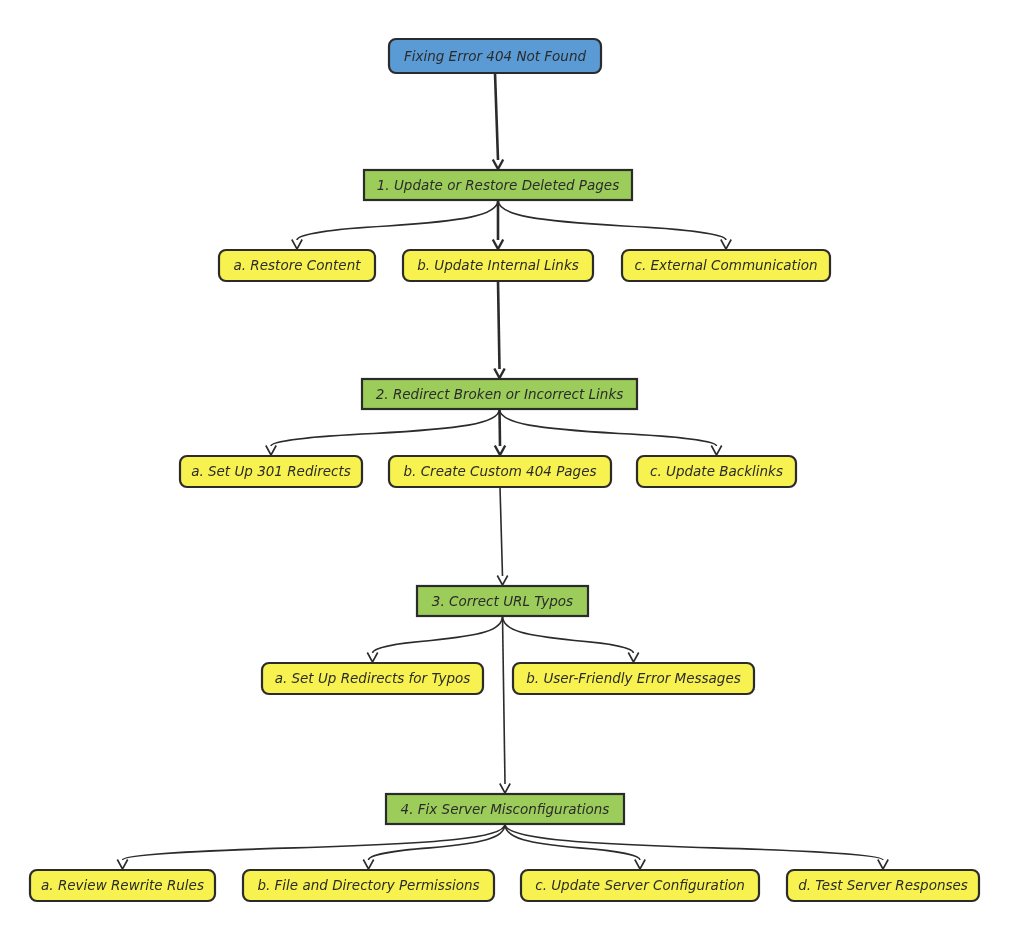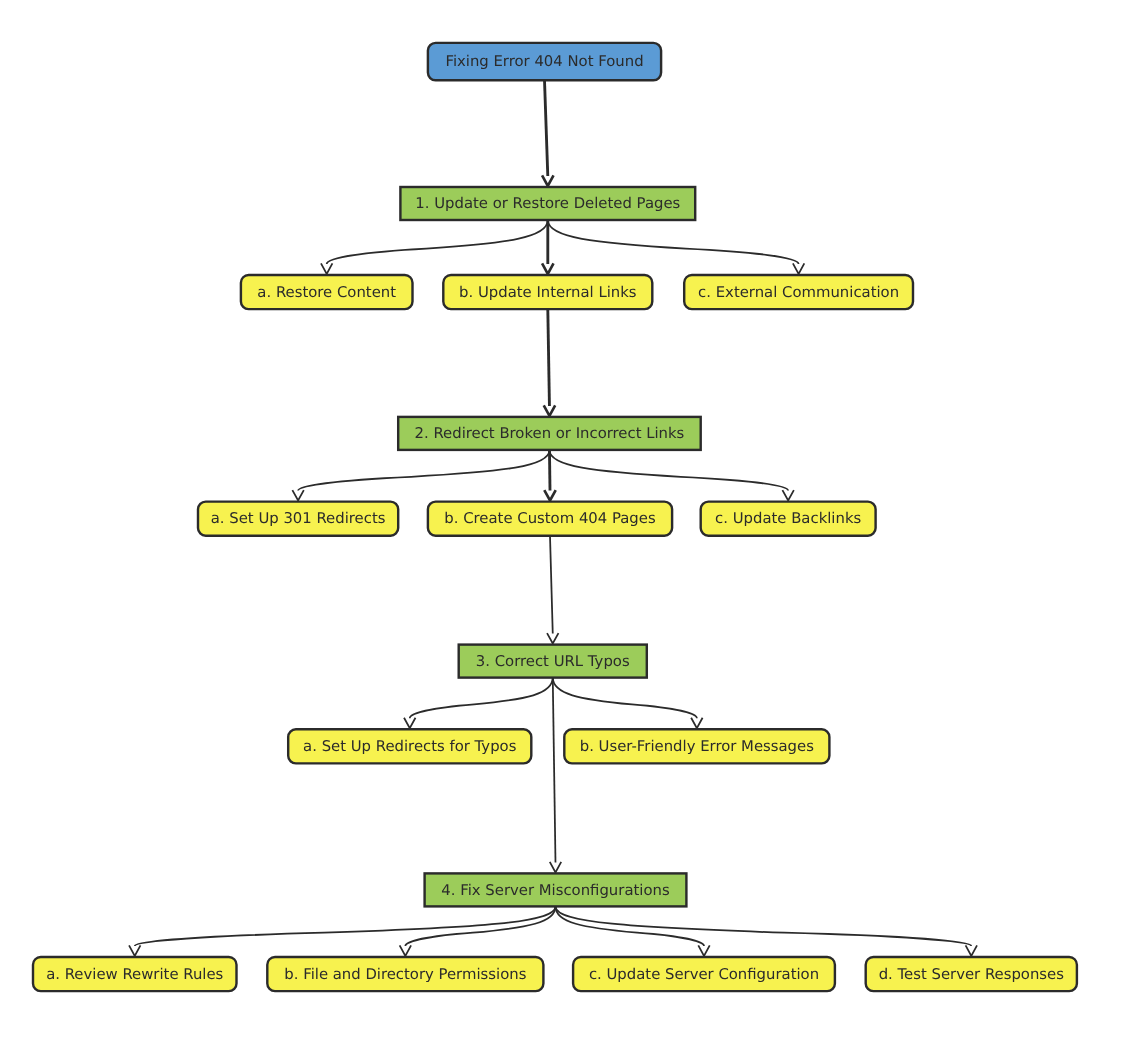--- a/index.html
+++ b/index.html
@@ -11,20 +11,21 @@
     width: 1024px;
     height: 943px;
     font-family: "DejaVu Sans", "Liberation Sans", sans-serif;
     overflow: hidden;
   }
   #flowchart-root {
     position: relative;
     width: 868px;
     height: 943px;
     background: #ffffff;
+    font-style: italic;
   }
   svg.fc {
     position: absolute;
     top: 0;
     left: 0;
     width: 1024px;
     height: 943px;
     display: block;
   }
   .node-rect {

